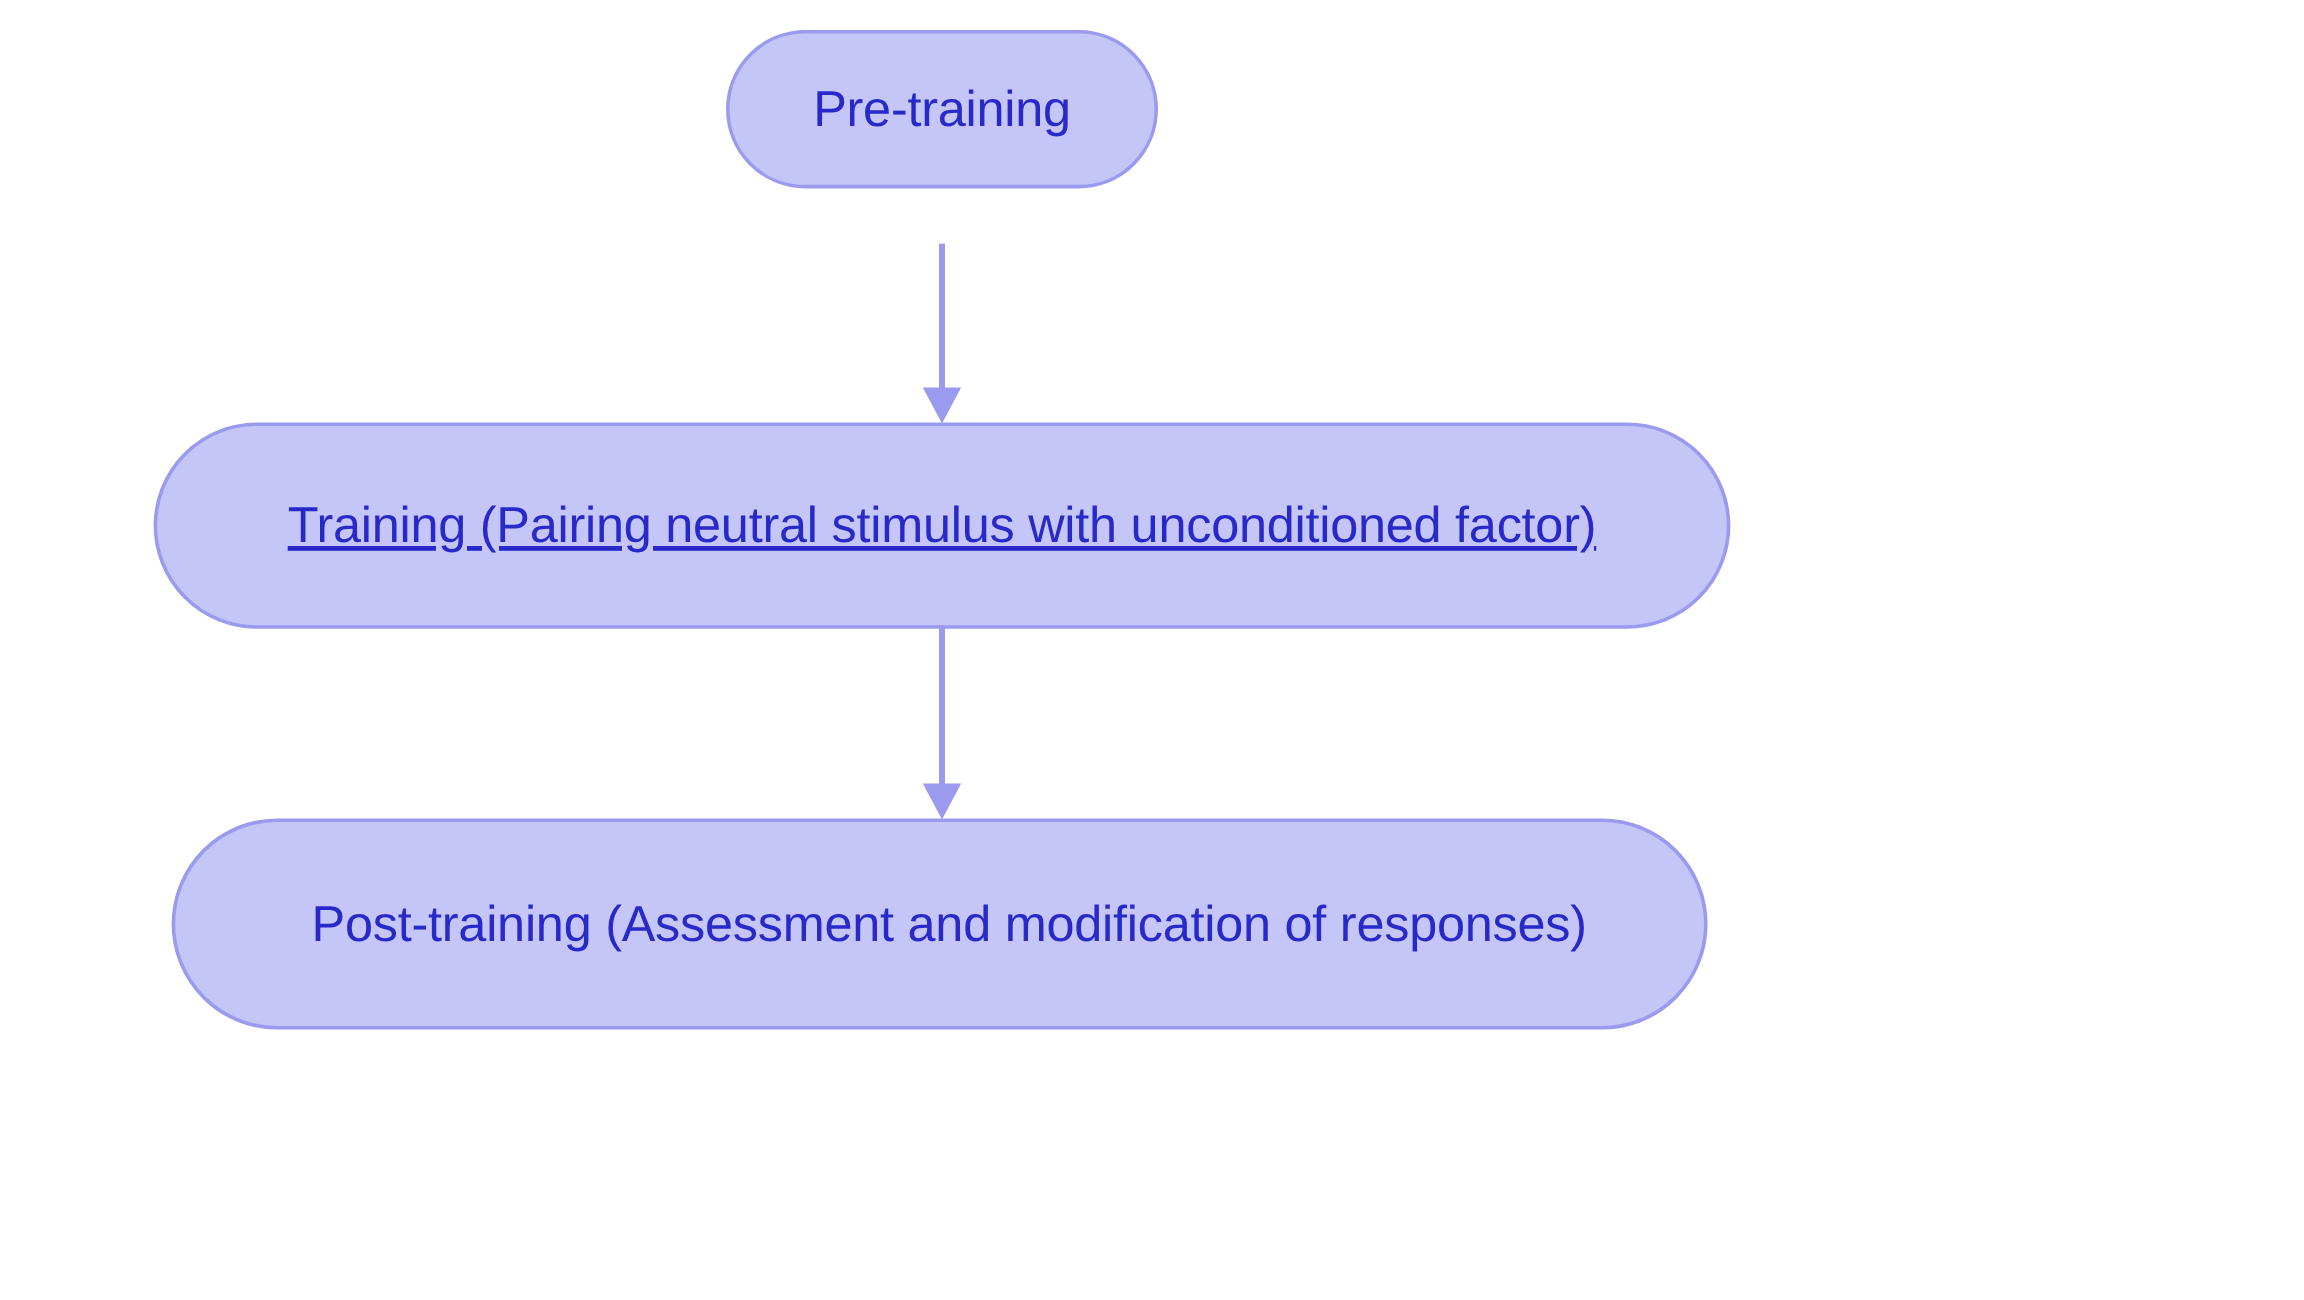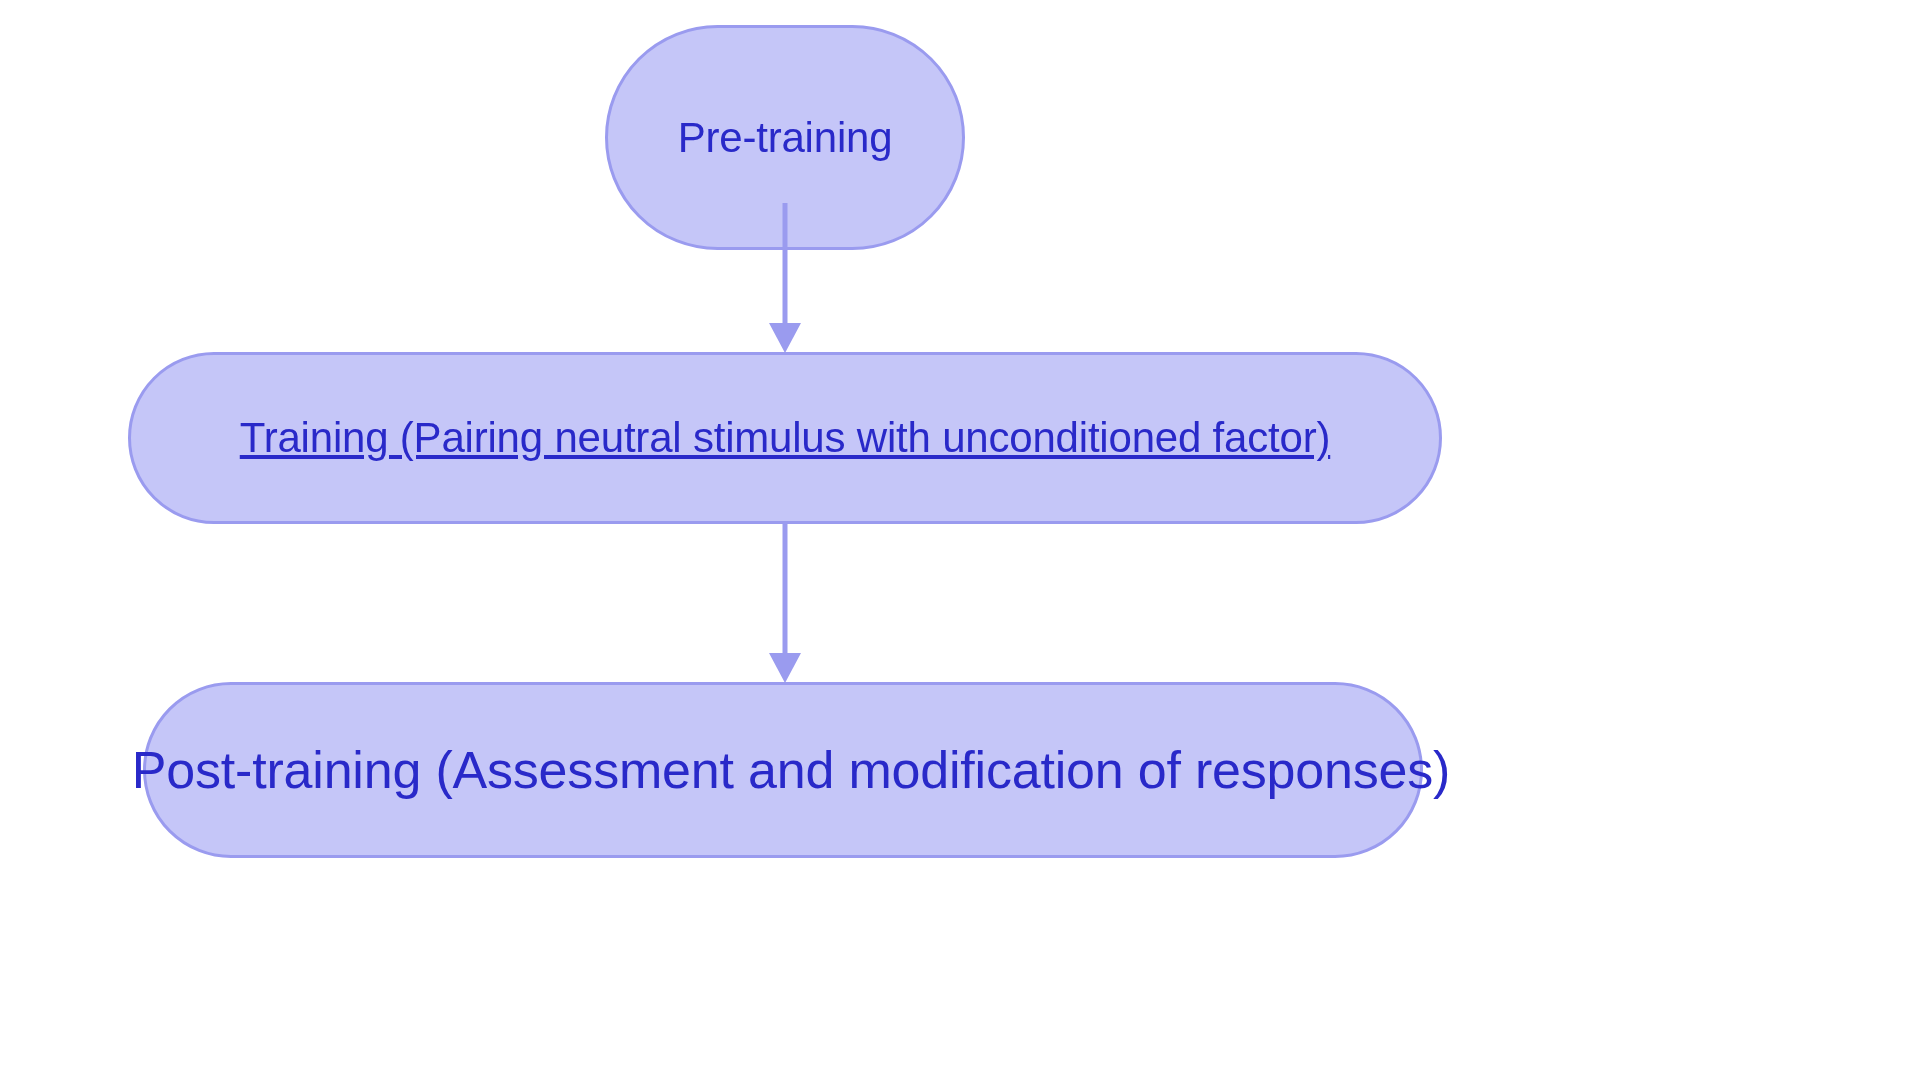--- a/index.html
+++ b/index.html
@@ -41,21 +41,21 @@
     display: block;
     color: #2929c9;
     font-weight: 400;
   }
 
   
   #node-pre-training {
     left: 605px;
     top: 25px;
     width: 360px;
-    height: 225px;
+    height: 132px;
   }
   #node-pre-training .node-label {
     font-size: 42px;
   }
 
   #node-training {
     left: 128px;
     top: 352px;
     width: 1314px;
     height: 172px;
@@ -65,21 +65,21 @@
     text-decoration: underline;
   }
 
   #node-post-training {
     left: 143px;
     top: 682px;
     width: 1280px;
     height: 176px;
   }
   #node-post-training .node-label {
-    font-size: 52px;
+    font-size: 42px;
     margin-left: 16px;
   }
 
   
   .edge {
     position: absolute;
     pointer-events: none;
   }
   .edge-line {
     position: absolute;

